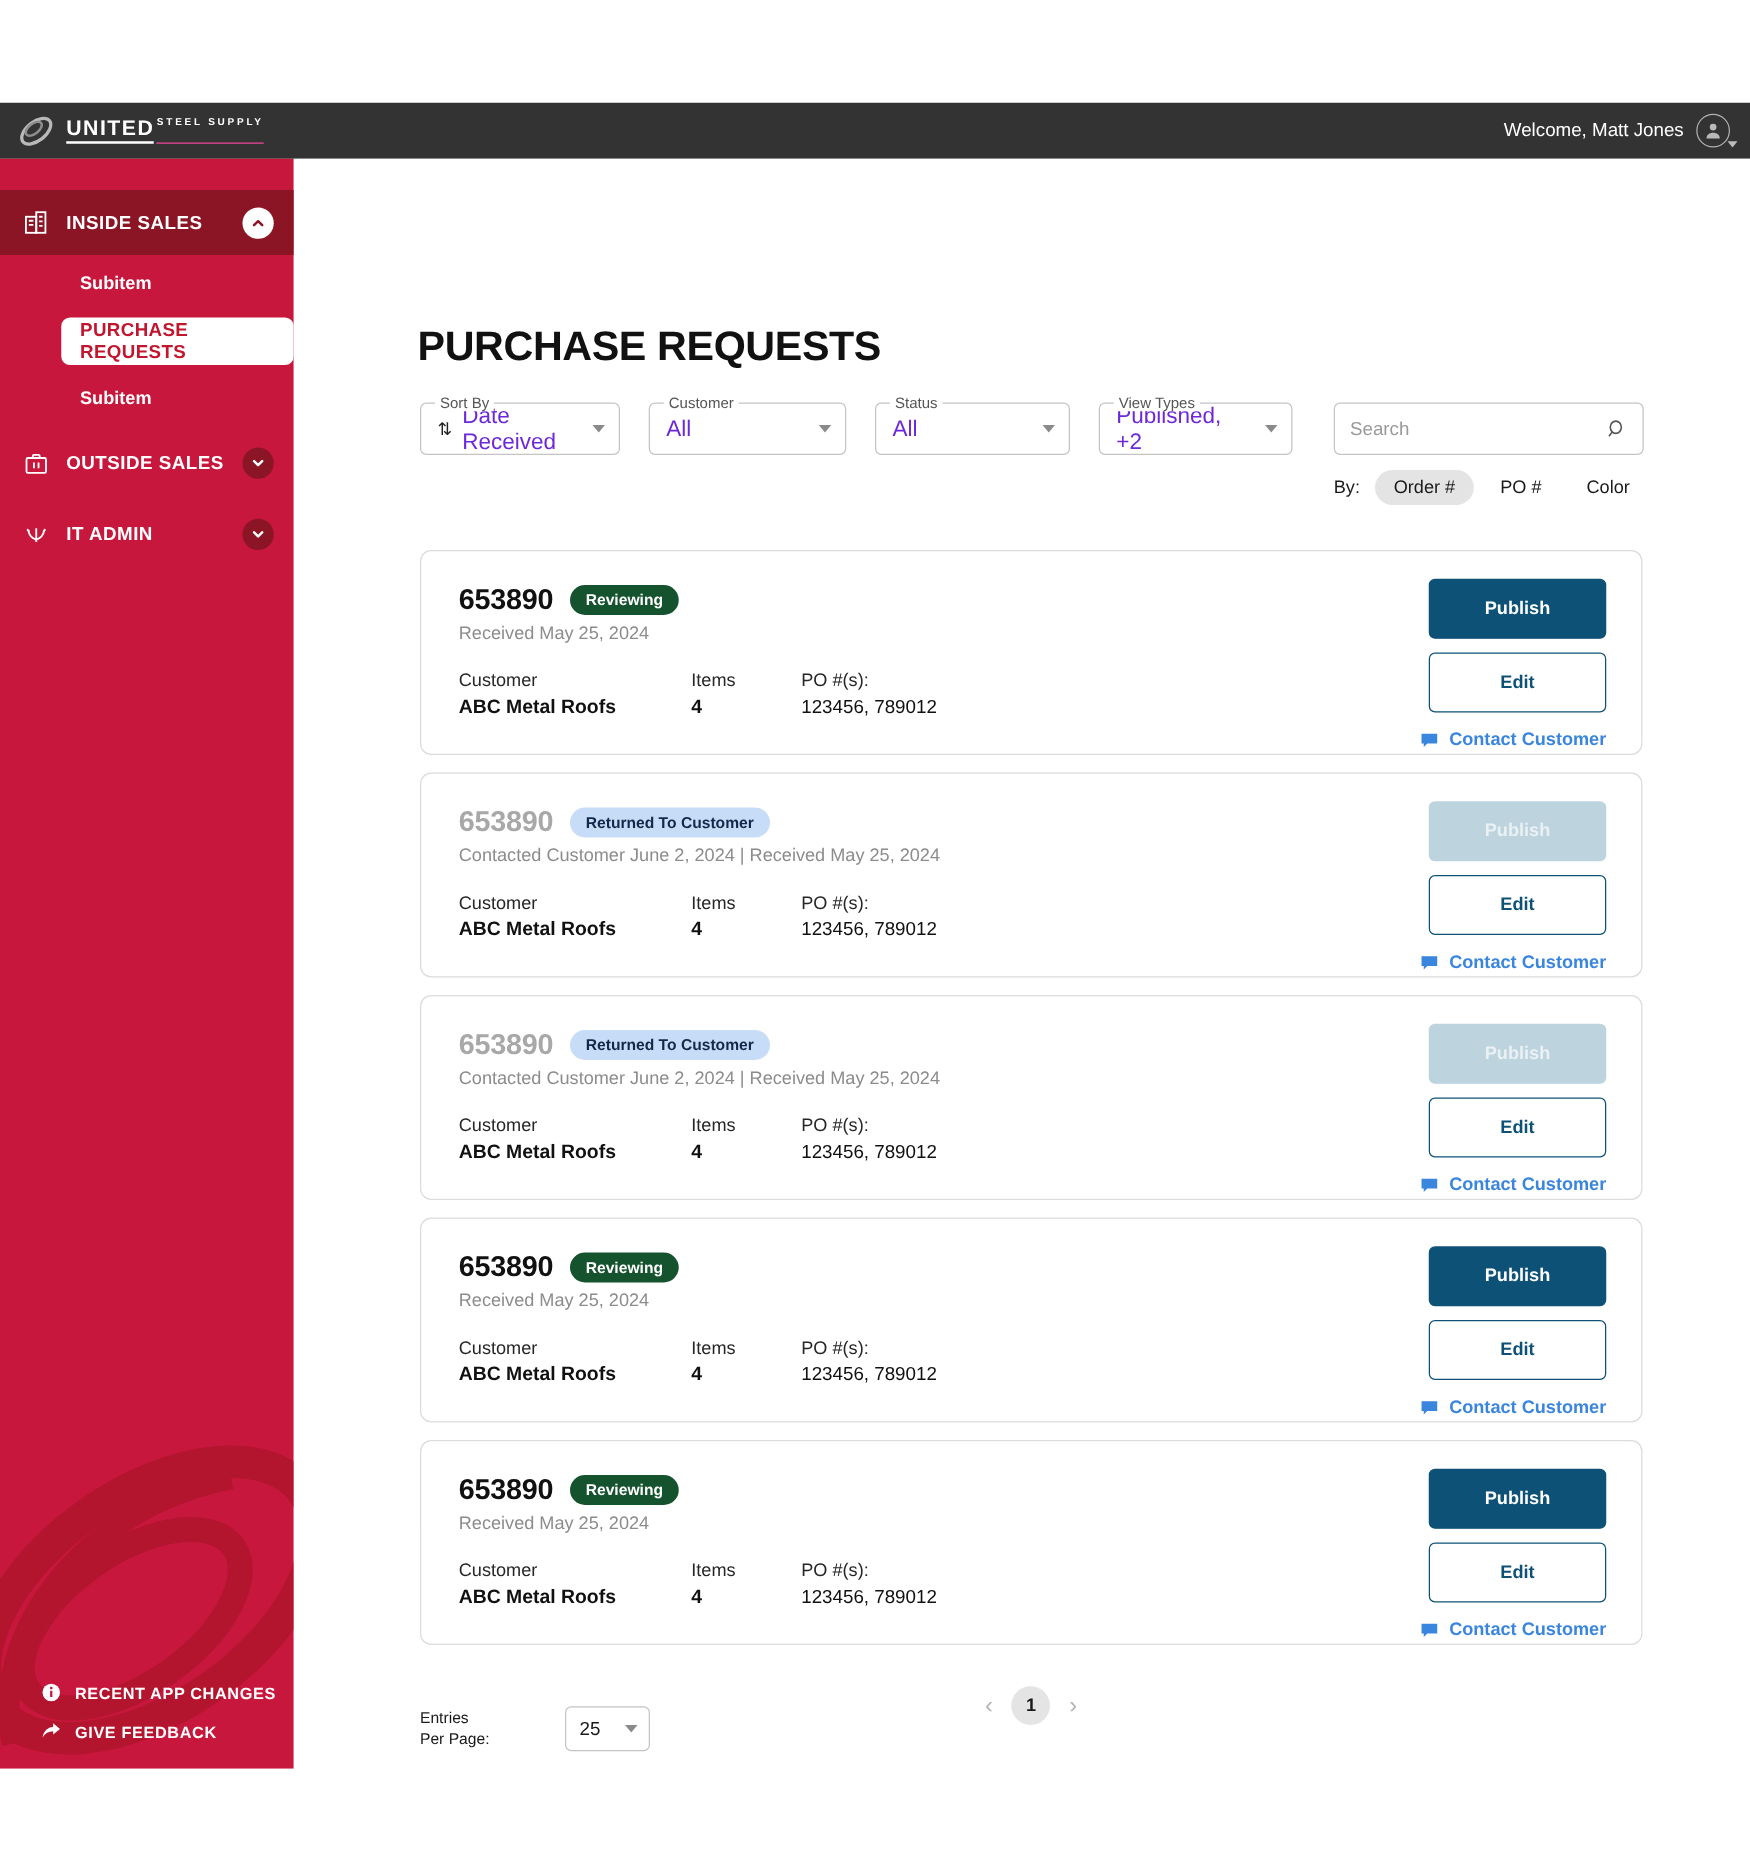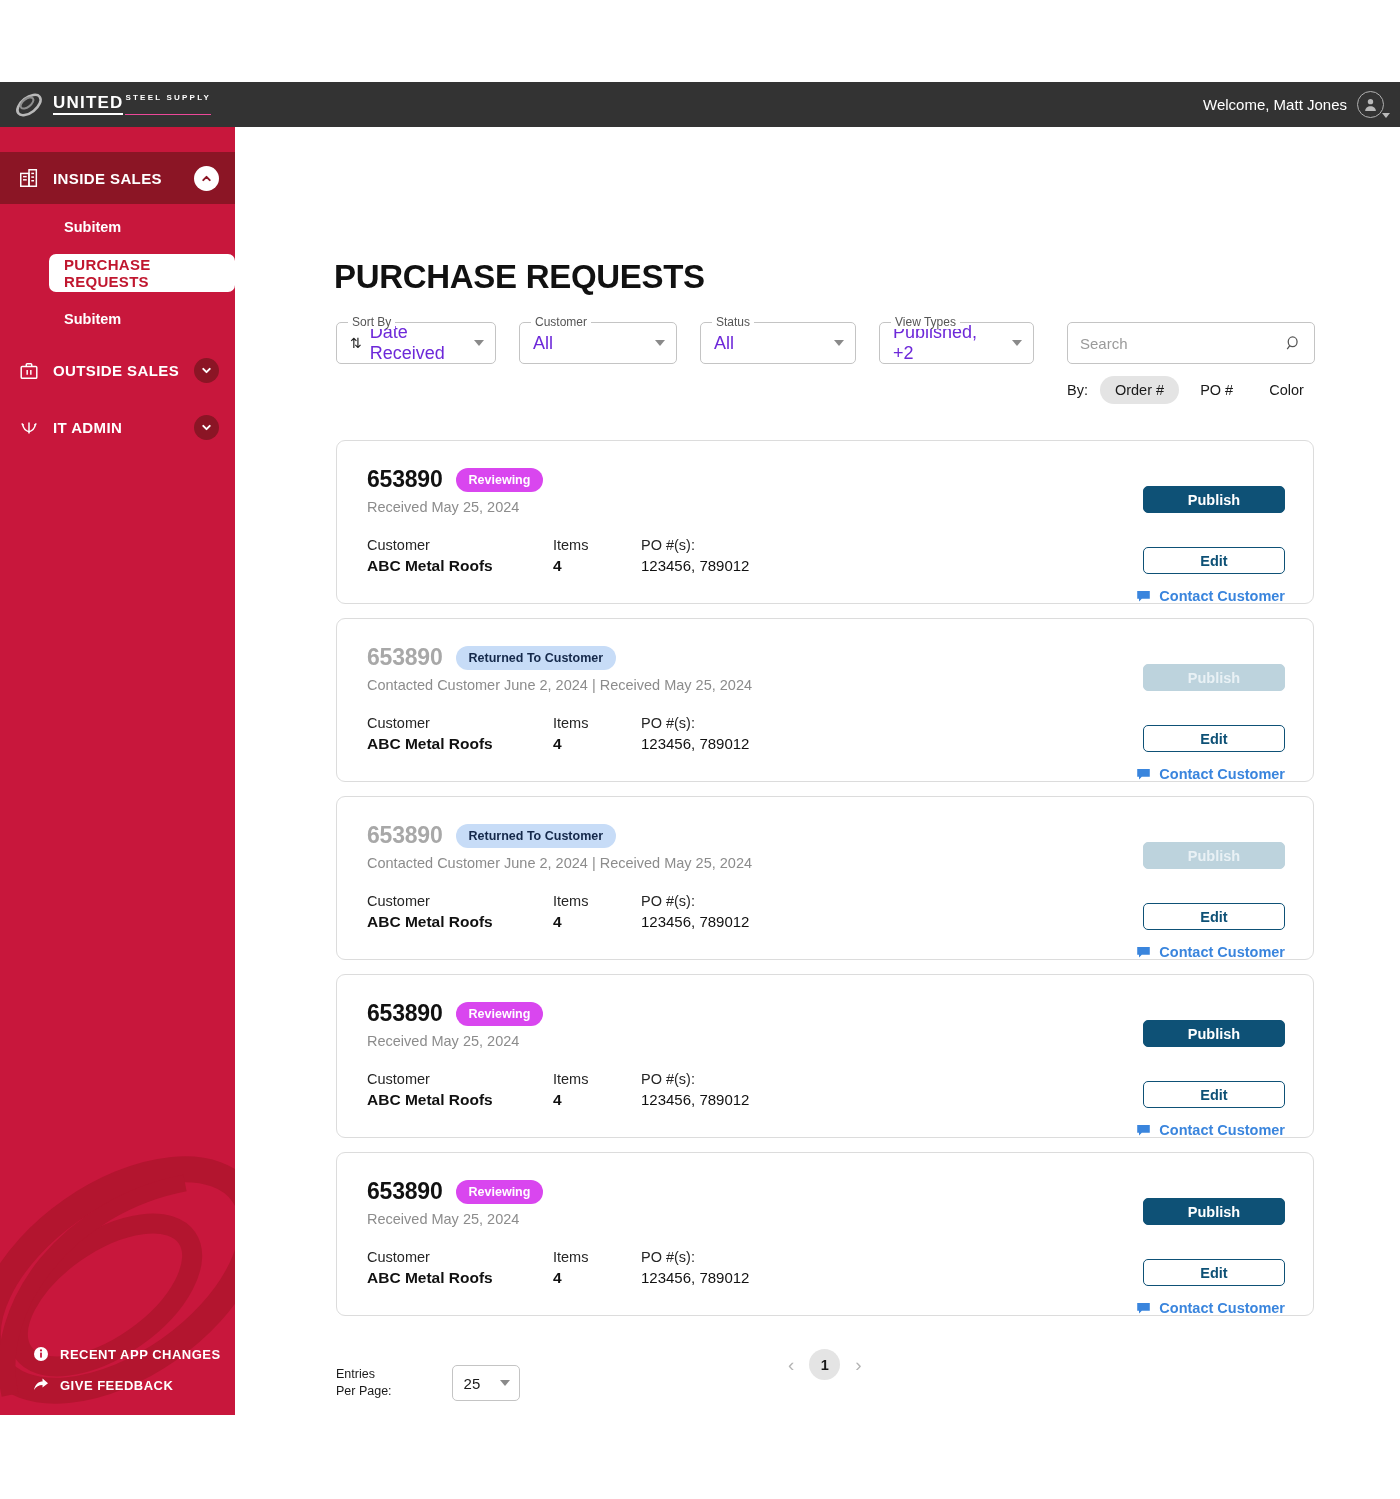--- a/index.html
+++ b/index.html
@@ -204,43 +204,43 @@
     background: #ffffff; margin-bottom: 14px;
   }
   .card-head { position: absolute; left: 30px; top: 25px; display: flex; align-items: center; gap: 13px; }
   .order-no { font-size: 23px; font-weight: bold; color: #111111; letter-spacing: -0.2px; }
   .order-no.muted { color: #a8a8a8; }
   .badge {
     font-size: 12.5px; font-weight: bold;
     padding: 5px 13px; border-radius: 13px;
     white-space: nowrap;
   }
-  .badge.reviewing { background: #d946ef; color: #ffffff; }
+  .badge.reviewing { background: #14532d; color: #ffffff; }
   .badge.returned { background: #c7dcf7; color: #14284a; }
   .card-date {
     position: absolute; left: 30px; top: 58px;
     font-size: 14.5px; color: #8c8c8c;
   }
   .card-meta { position: absolute; left: 30px; top: 96px; display: flex; }
   .meta-col { display: flex; flex-direction: column; gap: 4px; }
   .meta-col.c1 { width: 186px; }
   .meta-col.c2 { width: 88px; }
   .meta-lab { font-size: 14.5px; color: #262626; }
   .meta-val { font-size: 15.5px; color: #111111; font-weight: bold; }
   .meta-val.normal { font-weight: normal; font-size: 15px; }
 
   .card-actions {
     position: absolute; right: 28px; top: 22px;
     display: flex; flex-direction: column; align-items: stretch;
     width: 142px; gap: 11px;
   }
   .btn {
-    height: 27px; border-radius: 5px;
+    height: 48px; border-radius: 5px;
     display: flex; align-items: center; justify-content: center;
-    font-size: 14.5px; font-weight: bold; cursor: pointer; margin-top: 23px;
+    font-size: 14.5px; font-weight: bold; cursor: pointer;
   }
   .btn-publish { background: #0e5176; color: #ffffff; border: 1px solid #0e5176; }
   .btn-publish.disabled { background: #bdd3dd; color: #e9f1f5; border-color: #bdd3dd; cursor: default; }
   .btn-edit { background: #ffffff; color: #0e5176; border: 1px solid #0e5176; }
   .contact {
     display: flex; align-items: center; justify-content: flex-end;
     gap: 8px; margin-top: 3px;
     color: #3a85dd; font-size: 14.5px; font-weight: bold;
     cursor: pointer; white-space: nowrap;
   }

